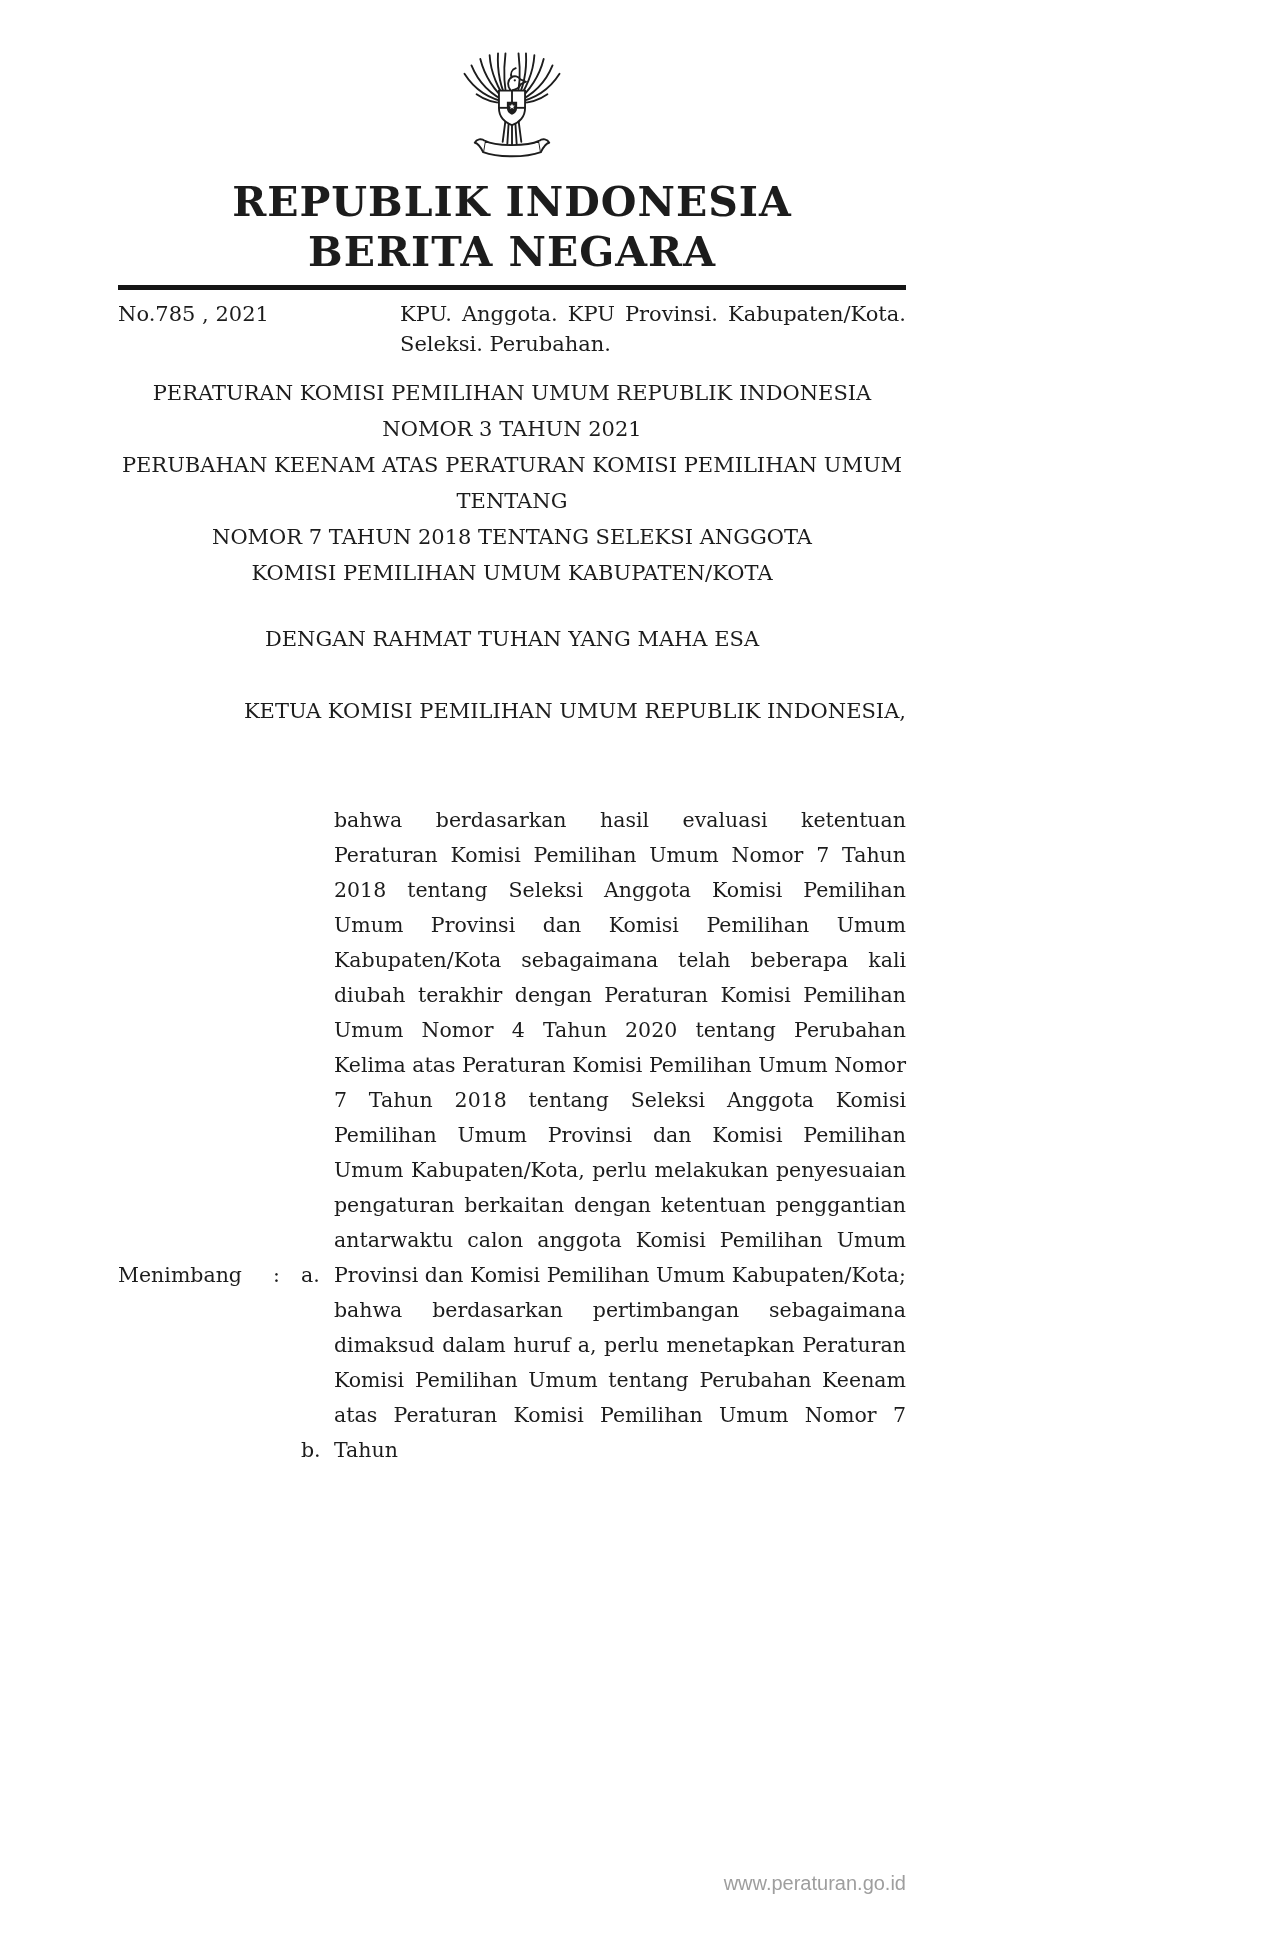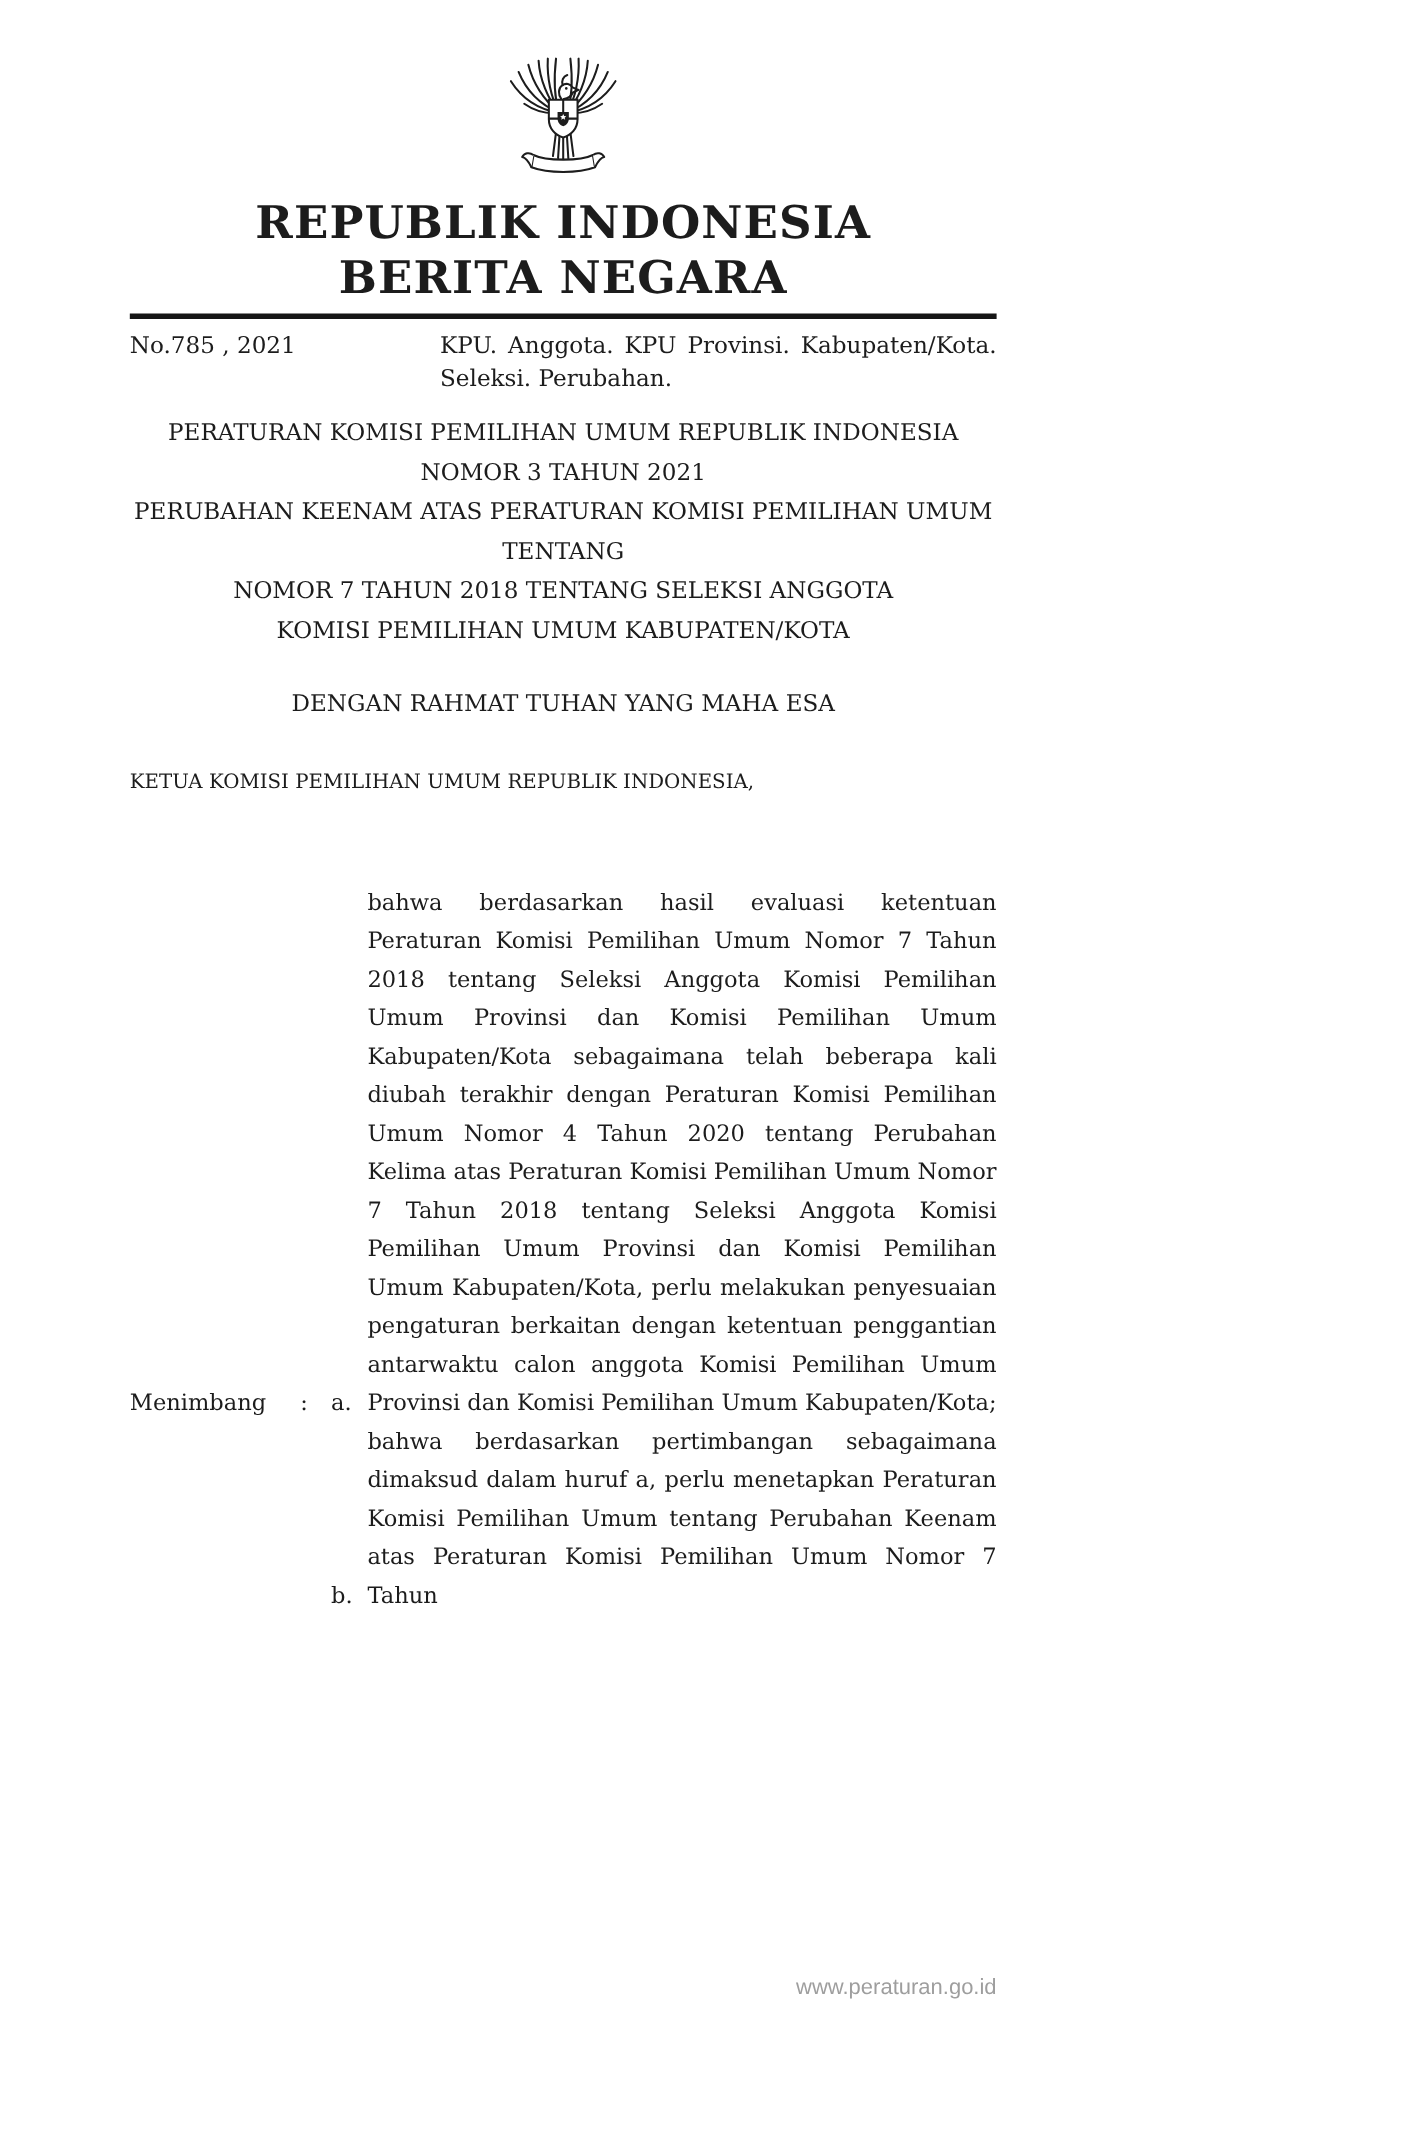--- a/index.html
+++ b/index.html
@@ -21,30 +21,30 @@
   .emblem-wrap { padding-top: 44px; text-align: center; }
   .masthead { text-align: center; font-weight: 700; margin-top: 6px; }
   .masthead-line { font-size: 41px; line-height: 50px; letter-spacing: 1px; }
   .divider { height: 5px; background: #151515; margin-top: 8px; }
   .meta-row { display: flex; margin-top: 9px; font-size: 21px; line-height: 30px; }
   .gazette-number { width: 282px; flex: none; }
   .gazette-subject { flex: 1; text-align: justify; }
   .title-block { margin-top: 16px; text-align: center; font-size: 21px; }
   .title-line { line-height: 36px; }
   .invocation { margin-top: 30px; text-align: center; font-size: 21px; line-height: 36px; }
-  .official { margin-top: 36px; text-align: left; font-size: 18px; line-height: 36px; }
+  .official { margin-top: 36px; text-align: right; font-size: 21px; line-height: 36px; }
   .body-block { margin-top: 74px; font-size: 20.5px; }
   .row { display: flex; align-items: flex-end; }
   .col-label { width: 155px; flex: none; line-height: 35px; }
   .col-colon { width: 28px; flex: none; line-height: 35px; }
   .col-letter { width: 33px; flex: none; line-height: 35px; }
   .col-text { flex: 1; text-align: justify; line-height: 35px; }
   .footer-url {
     position: absolute;
-    top: 1796px;
+    top: 1872px;
     left: 118px;
     width: 788px;
     text-align: right;
     font-family: "Liberation Sans", sans-serif;
     font-size: 20px;
     color: #9e9e9e;
   }
 </style>
 </head>
 <body>

